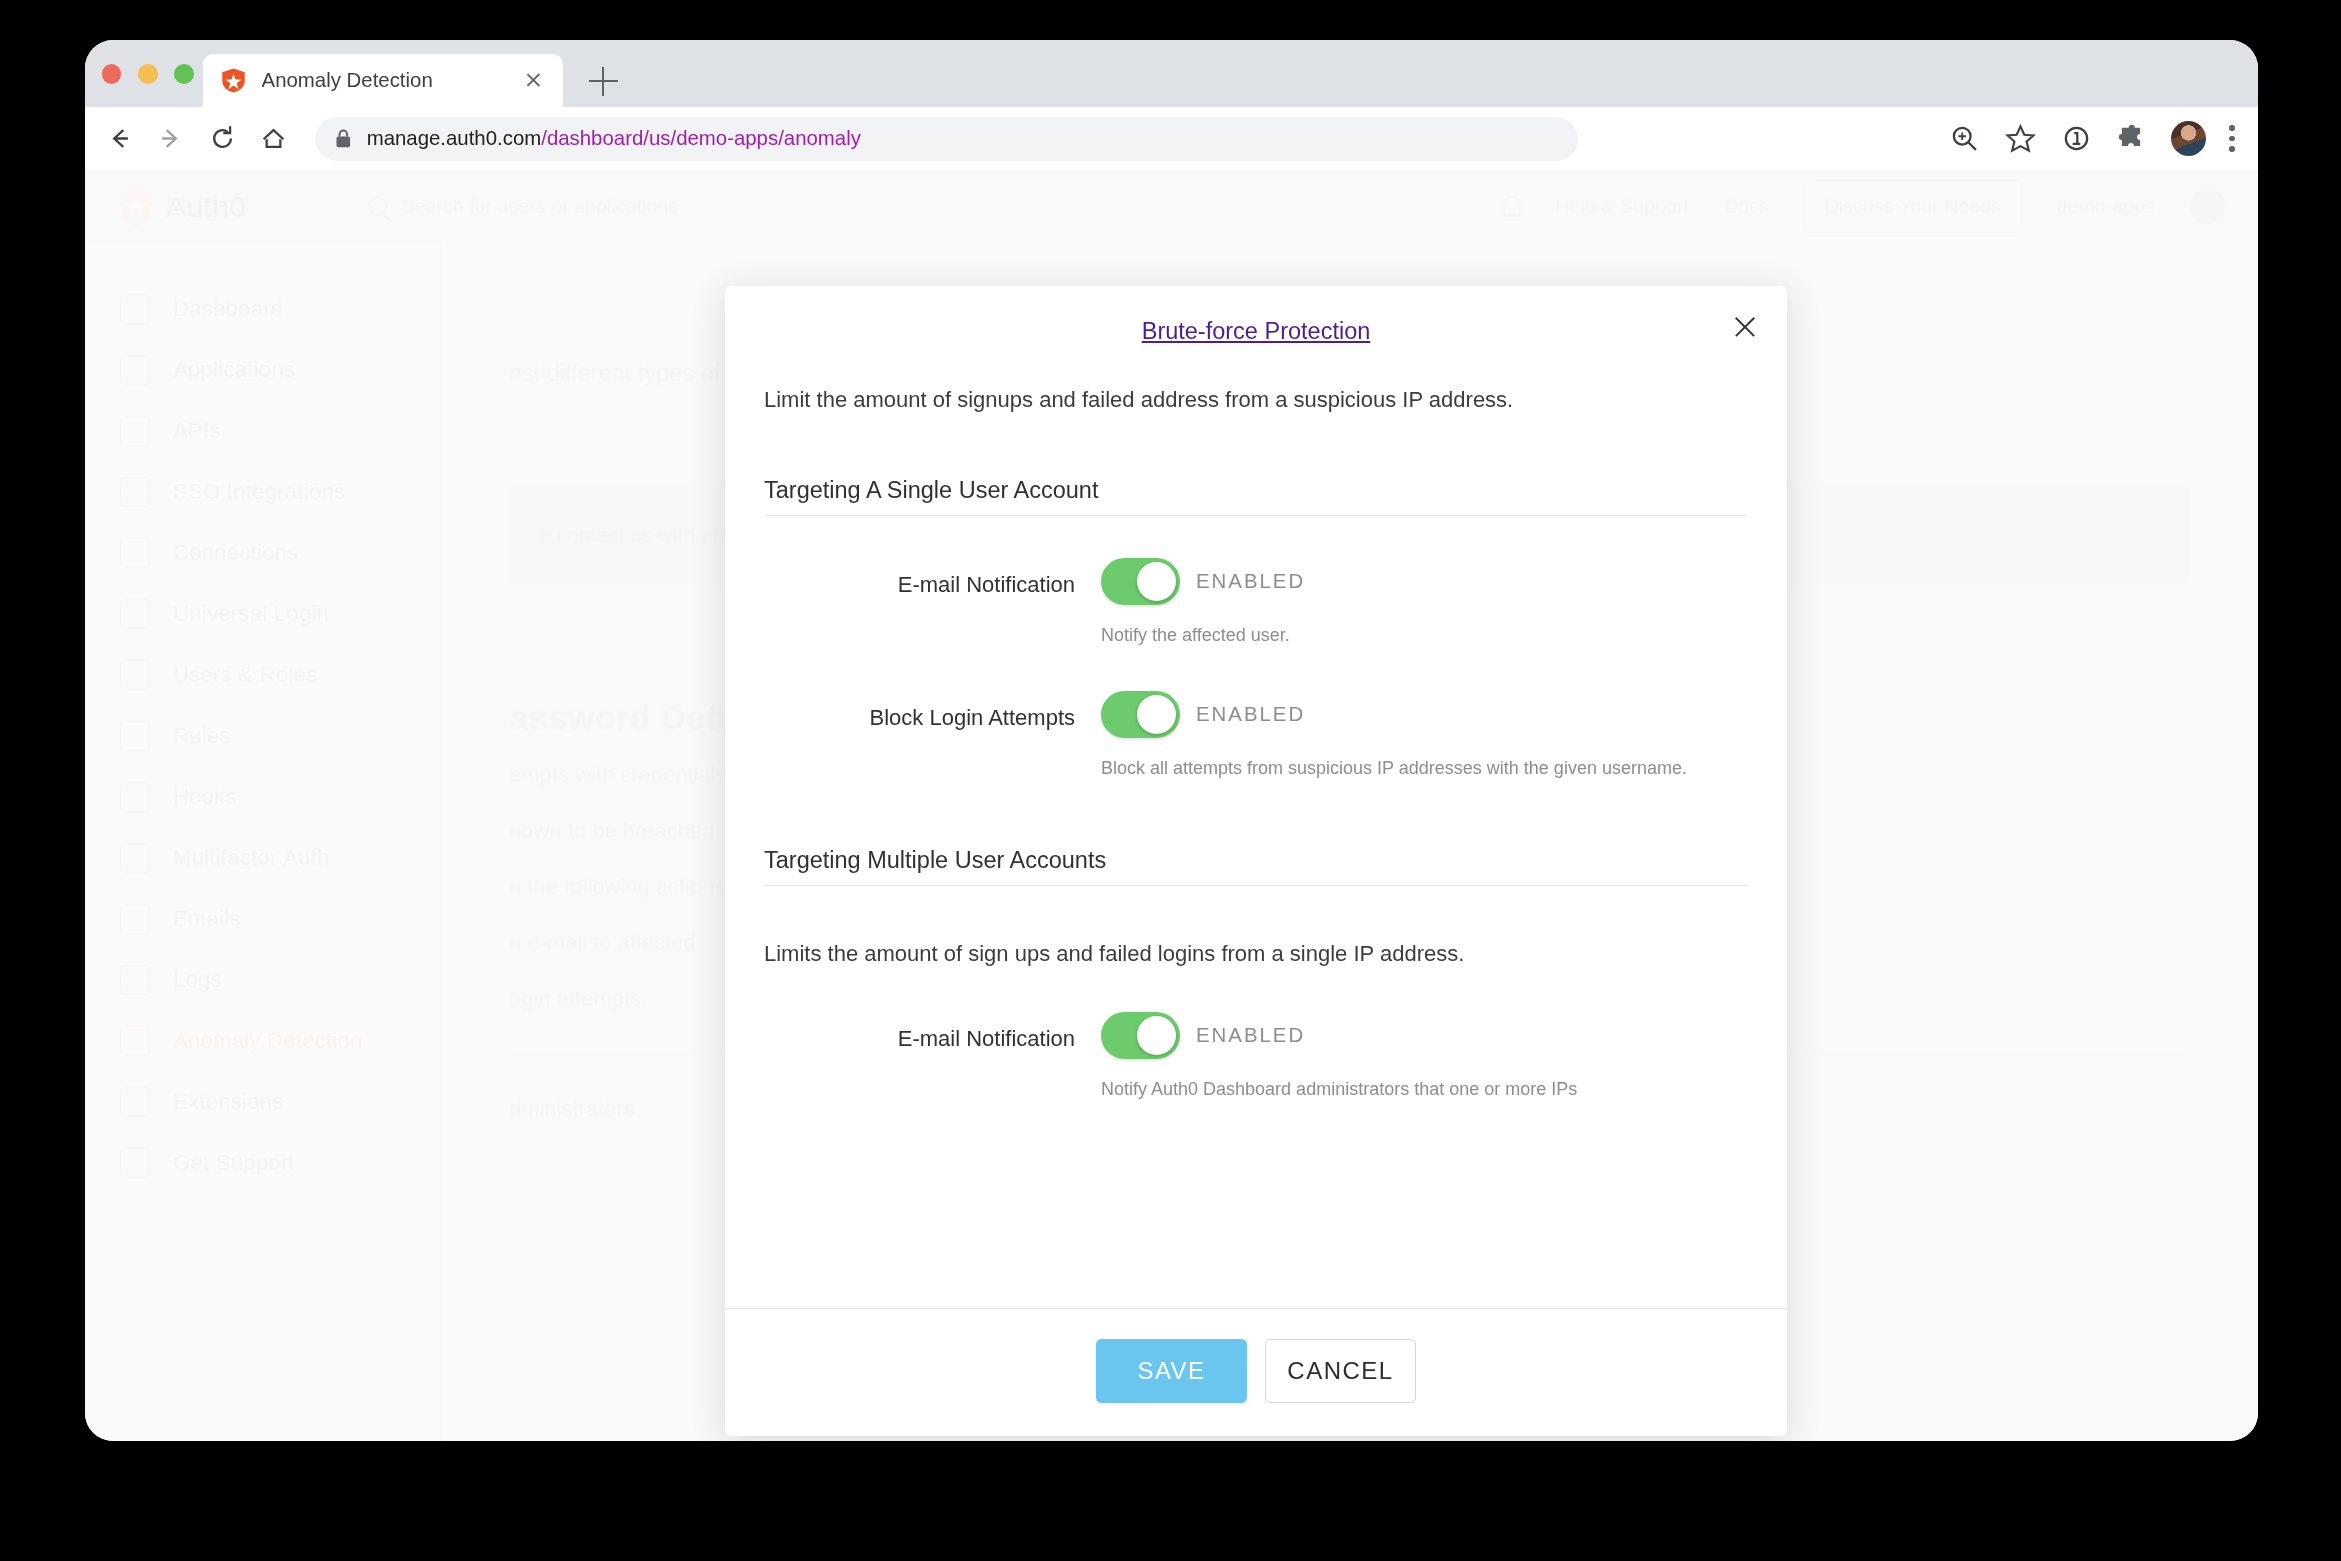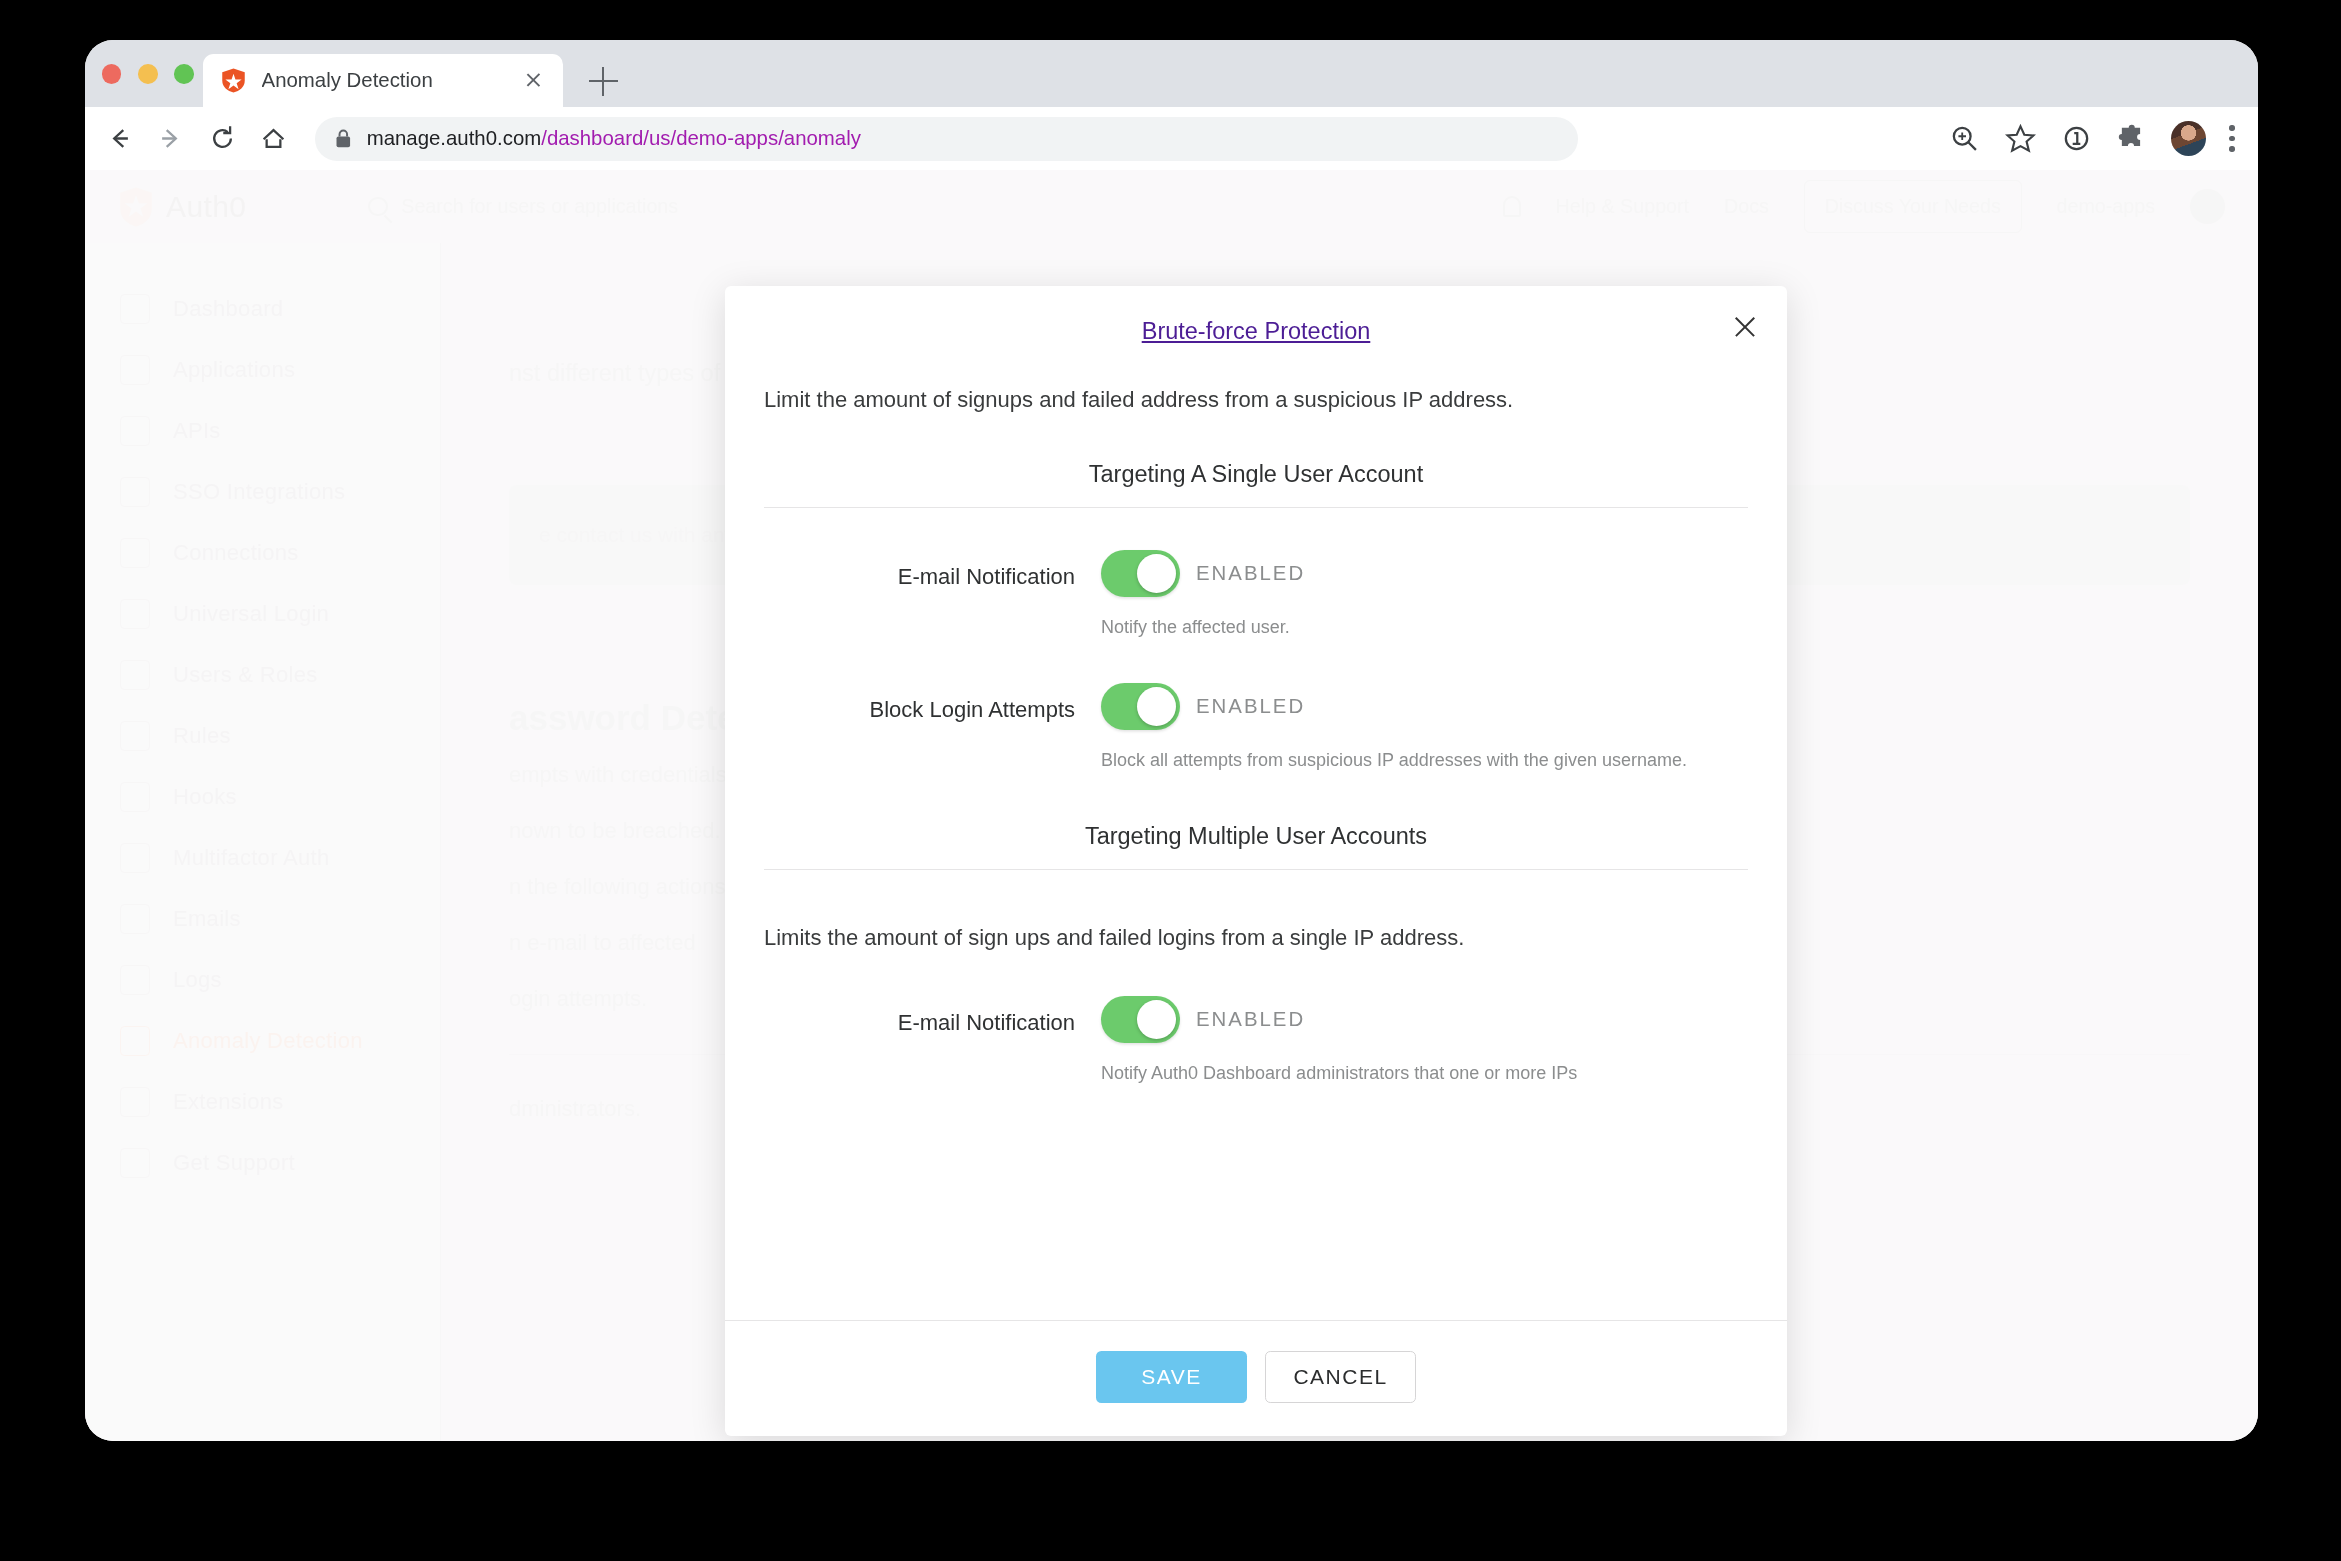--- a/index.html
+++ b/index.html
@@ -112,39 +112,39 @@
   #mHead{ position:relative; padding:32px 0 0 0; flex:0 0 auto; }
   #mTitle{ text-align:center; font-size:23.5px; color:#4c1d95; font-weight:normal;text-decoration:underline; }
   #mClose{ position:absolute; right:26px; top:24px; width:33px; height:33px; }
   #mClose:before,#mClose:after{ content:""; position:absolute; left:3.8px; top:16px;
        width:26px; height:1.8px; background:#333; }
   #mClose:before{ transform:rotate(45deg); } #mClose:after{ transform:rotate(-45deg); }
 
   #mBody{ flex:1; overflow:hidden; padding:0 39px; position:relative; }
   #mSub{ font-size:22px; color:#3a3c3d; margin-top:42px; }
 
-  .sectTitle{ font-size:23.5px; color:#2f3132; margin-top:48px; padding-bottom:19px;
-              border-bottom:1.5px solid #e6e5e6;text-align:center; }
+  .sectTitle{ font-size:23.5px; color:#2f3132; margin-top:64px; padding-bottom:11px;
+              border-bottom:1.5px solid #e6e5e6; }
   .sectDesc{ font-size:22px; color:#3a3c3d; line-height:1.52; margin-top:51px; }
 
   .row{ display:flex; margin-top:42px; }
   .rowLabel{ width:337px; flex:0 0 337px; text-align:right; padding-right:26px;
              font-size:22px; color:#2f3132; line-height:54px; }
   .rowCtl{ flex:1; }
   .ctlLine{ display:flex; align-items:center; gap:16px; }
   .toggle{ width:79px; height:47px; border-radius:23.5px; background:#6ccb6c; position:relative;
            flex:0 0 79px; box-shadow:0 1.5px 3px rgba(0,0,0,.12); }
   .toggle .knob{ position:absolute; top:3.8px; left:36px; width:39px; height:39px;
                  border-radius:50%; background:#fff; box-shadow:0 1.5px 3.8px rgba(0,0,0,.22); }
   .state{ font-size:20.4px; color:#8b8d8e; letter-spacing:2px; }
   .hint{ font-size:18px; color:#8b8d8e; line-height:1.55; margin-top:16.6px; max-width:628px; }
 
   #mFoot{ flex:0 0 auto; border-top:1.5px solid #e6e5e6; padding:30px 0 33px;
           display:flex; justify-content:center; gap:18px; }
-  .btn{ height:52px; border-radius:5.3px; font-size:21px; letter-spacing:1.5px;
+  .btn{ height:64px; border-radius:5.3px; font-size:24px; letter-spacing:1.5px;
         display:flex; align-items:center; justify-content:center; }
   #btnSave{ width:151px; background:#6ac6ef; color:#fff; }
   #btnCancel{ width:151px; background:#fff; color:#2b2d2e; border:1.5px solid #d6d5d6; }
 </style>
 </head>
 <body>
 
 <div id="window">
 
   <div id="tabstrip">

